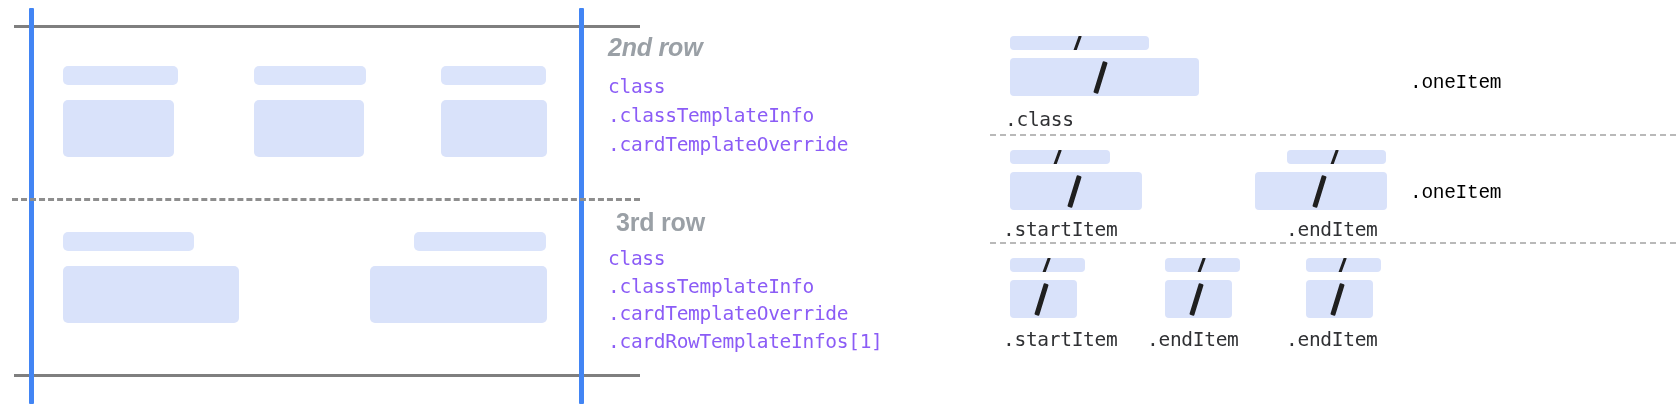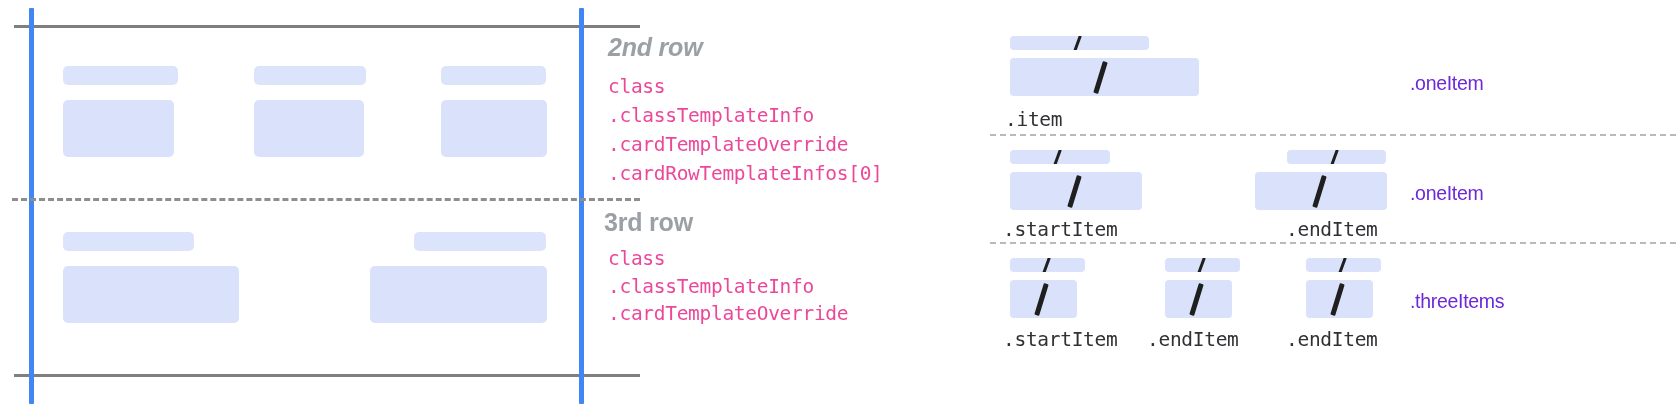--- a/index.html
+++ b/index.html
@@ -60,21 +60,21 @@
     font-weight: bold;
     font-size: 25px;
     color: #9aa0a6;
     letter-spacing: -0.2px;
     white-space: nowrap;
   }
   .mono-line {
     position: absolute;
     font-family: "DejaVu Sans Mono", monospace;
     font-size: 19.5px;
-    color: #ec4899;
+    color: #8b5cf6;
     white-space: nowrap;
     letter-spacing: -0.3px;
   }
 
   
   #right-diagram {
     position: absolute;
     left: 984px; top: 0;
     width: 692px; height: 412px;
   }
@@ -97,23 +97,23 @@
   .slot-label {
     position: absolute;
     font-family: "DejaVu Sans Mono", monospace;
     font-size: 19.5px;
     color: #303134;
     white-space: nowrap;
     letter-spacing: -0.3px;
   }
   .group-label {
     position: absolute;
-    font-family: Liberation Sans, sans-serif;
+    font-family: Liberation Mono, monospace;
     font-size: 19.5px;
-    color: #6d28d9;
+    color: #000000;
     white-space: nowrap;
     letter-spacing: -0.3px;
   }
 </style>
 </head>
 <body>
 
 <div id="stage">
 
   <div id="left-diagram">
@@ -141,37 +141,37 @@
     <div class="blk small" style="left:414px; top:232px; width:132px; height:19px;"></div>
     <div class="blk" style="left:370px; top:266px; width:177px; height:57px;"></div>
   </div>
 
   <div id="text-column">
 
     <div class="row-heading" style="left:4px; top:33px;font-style:italic;">2nd row</div>
     <div class="mono-line" style="left:4px; top:75px;">class</div>
     <div class="mono-line" style="left:4px; top:104px;">.classTemplateInfo</div>
     <div class="mono-line" style="left:4px; top:133px;">.cardTemplateOverride</div>
-    <div class="mono-line" style="left:4px; top:162px;">.cardRowTemplateInfos[0]</div>
-
-    <div class="row-heading" style="left:0; top:208px;">3rd row</div>
+
+    <div class="row-heading" style="left:12px; top:208px;">3rd row</div>
     <div class="mono-line" style="left:4px; top:247px;">class</div>
     <div class="mono-line" style="left:4px; top:275px;">.classTemplateInfo</div>
     <div class="mono-line" style="left:4px; top:302px;">.cardTemplateOverride</div>
+    <div class="mono-line" style="left:4px; top:330px;">.cardRowTemplateInfos[1]</div>
   </div>
 
   <div id="right-diagram">
 
     <div class="slot" style="left:26px; top:36px; width:139px; height:14px;">
       <div class="slash" style="left:66px; top:-1px; width:3px; height:17px; transform:rotate(20deg);"></div>
     </div>
     <div class="slot" style="left:26px; top:58px; width:189px; height:38px;">
       <div class="slash" style="left:88px; top:3px; width:5px; height:33px; transform:rotate(17deg);"></div>
     </div>
-    <div class="slot-label" style="left:21px; top:108px;">.item</div>
+    <div class="slot-label" style="left:21px; top:108px;">.class</div>
     <div class="group-label" style="left:426px; top:72px;">.oneItem</div>
 
     <div class="sect-divider" style="left:6px; top:134px; width:686px;"></div>
 
     <div class="slot" style="left:26px; top:150px; width:100px; height:14px;">
       <div class="slash" style="left:46px; top:-1px; width:3px; height:17px; transform:rotate(20deg);"></div>
     </div>
     <div class="slot" style="left:26px; top:172px; width:132px; height:38px;">
       <div class="slash" style="left:62px; top:3px; width:5px; height:33px; transform:rotate(17deg);"></div>
     </div>
@@ -206,16 +206,15 @@
     <div class="slot-label" style="left:163px; top:328px;">.endItem</div>
 
     <div class="slot" style="left:322px; top:258px; width:75px; height:14px;">
       <div class="slash" style="left:35px; top:-1px; width:3px; height:17px; transform:rotate(20deg);"></div>
     </div>
     <div class="slot" style="left:322px; top:280px; width:67px; height:38px;">
       <div class="slash" style="left:29px; top:3px; width:5px; height:33px; transform:rotate(17deg);"></div>
     </div>
     <div class="slot-label" style="left:302px; top:328px;">.endItem</div>
 
-    <div class="group-label" style="left:426px; top:290px;">.threeItems</div>
   </div>
 
 </div>
 
 </body></html>

